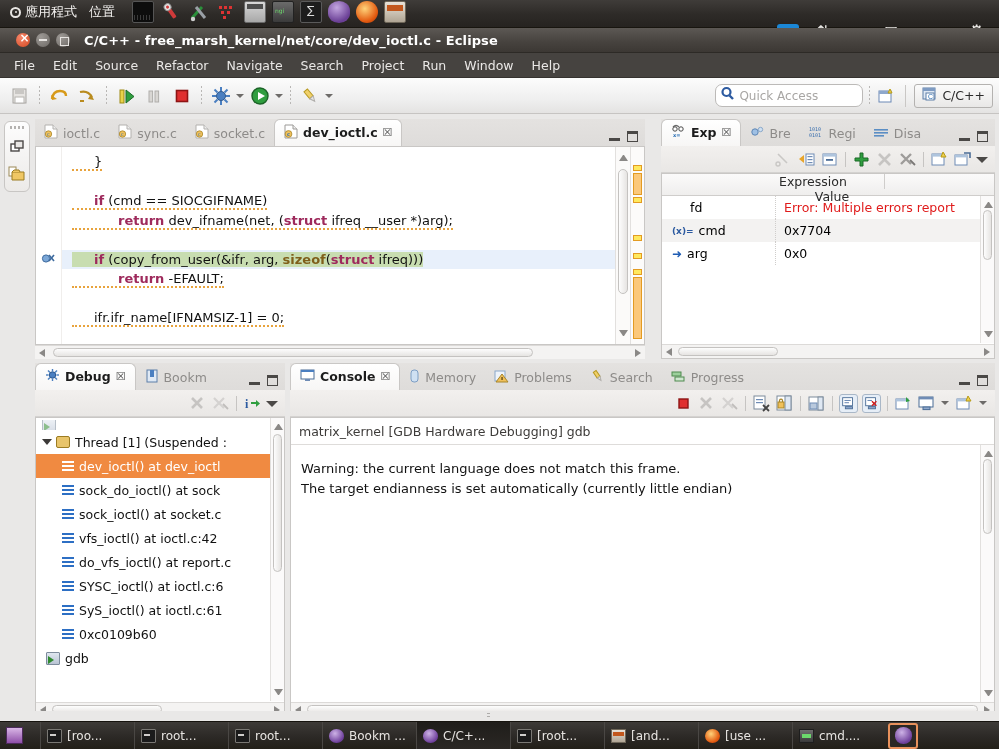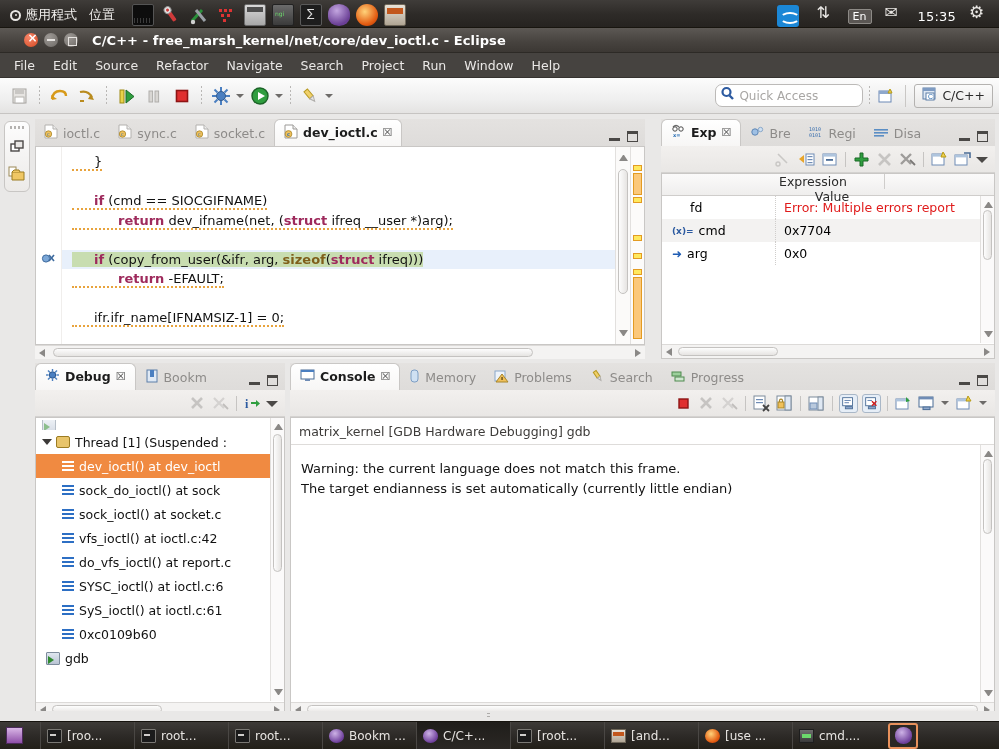--- a/index.html
+++ b/index.html
@@ -7,22 +7,22 @@
     width: 999px; height: 749px;
     font-family: "DejaVu Sans", "Liberation Sans", sans-serif;
     overflow: hidden;
     background: #f2f1f0;
   }
 
   
   .gnome-panel {
     position: absolute; left: 0; top: 0; width: 999px; height: 28px;
     background: linear-gradient(180deg, #3f3c39 0%, #2e2b28 52%, #262320 100%);
-    display: flex; align-items: flex-end; color: #ffffff;
-    font-size: 12.5px; border-bottom: 1px solid #18150f;
+    display: flex; align-items: flex-start; color: #ffffff;
+    font-size: 12.5px; border-bottom: 1px solid #18150f; flex-direction: column;
   }
   .gp-left { display: flex; align-items: center; gap: 0px; padding-left: 4px; }
   .gp-menu {
     padding: 3px 6px; font-size: 13px; color: #f3f1ef;
     display:flex; align-items:center; gap:4px;
   }
   .gp-dot {
     width: 11px; height: 11px; border-radius: 50%;
     border: 2px solid #e8e6e3; display:inline-block; position: relative;
   }
@@ -64,21 +64,21 @@
   .ic-updown::after { content:"\21C5"; position:absolute; left:3px; top:-2px; font-size:16px; color:#e9e7e4; }
 
   
   .eclipse-win {
     position: absolute; left:0; top:28px; width:999px; height:693px;
     background: #f0efee; display:flex; flex-direction:column;
   }
   .titlebar {
     height: 25px;
     background: linear-gradient(180deg,#5c5854 0%, #46423e 60%, #3c3834 100%);
-    display:flex; align-items:center; padding-left:24px; gap:6px;
+    display:flex; align-items:center; padding-left:16px; gap:6px;
     border-bottom:1px solid #2d2a26;
   }
   .wbtn { width:14px; height:14px; border-radius:50%; display:inline-block; }
   .wbtn.close { background: radial-gradient(circle at 35% 30%, #f7866a, #d44a22); position:relative; }
   .wbtn.close::after{ content:"\00D7"; position:absolute; left:3.5px; top:-2px; color:#fff; font-size:12px; font-weight:bold;}
   .wbtn.min { background: radial-gradient(circle at 35% 30%, #9d9995, #6e6a66); position:relative;}
   .wbtn.min::after{ content:""; position:absolute; left:3px; top:6px; width:8px; height:2px; background:#e6e3e0;}
   .wbtn.max { background: radial-gradient(circle at 35% 30%, #9d9995, #6e6a66); position:relative;}
   .wbtn.max::after{ content:""; position:absolute; left:3.5px; top:3.5px; width:7px; height:7px; border:1.5px solid #e6e3e0;}
   .win-title { color:#ffffff; font-size:13px; font-weight:bold; margin-left:8px; letter-spacing:0.1px; }

